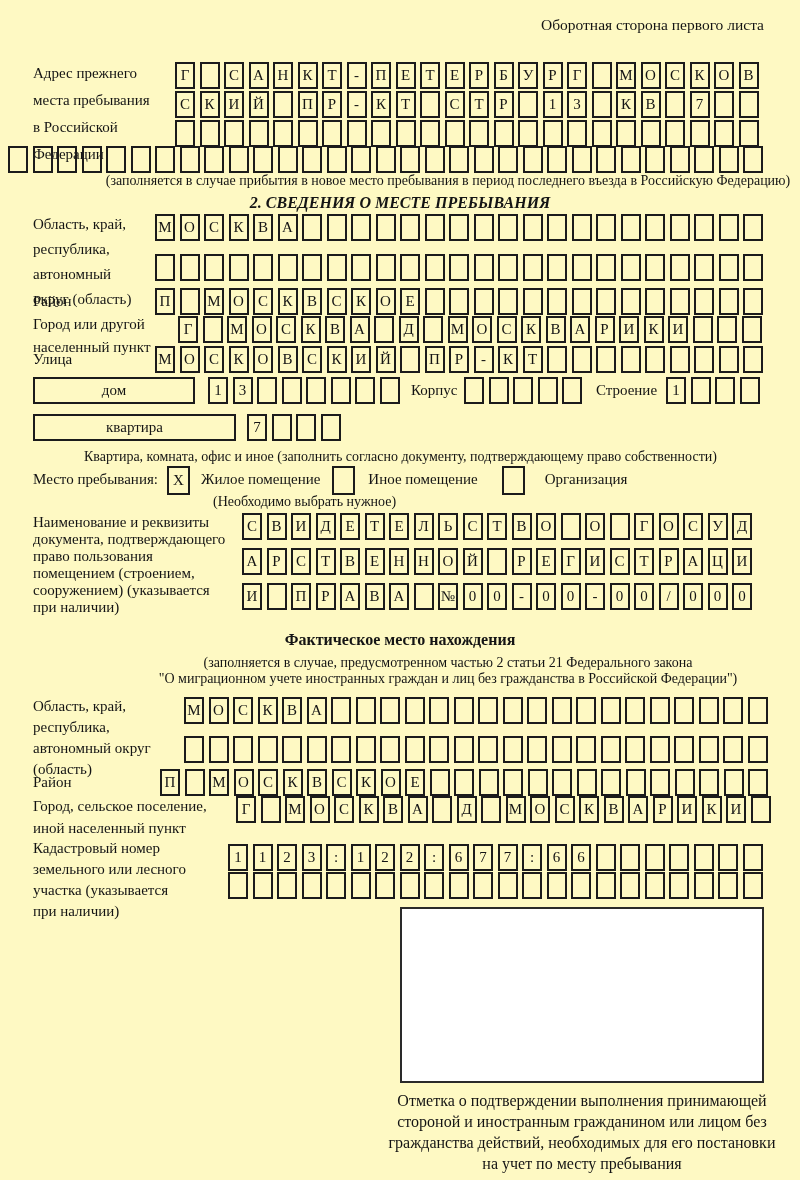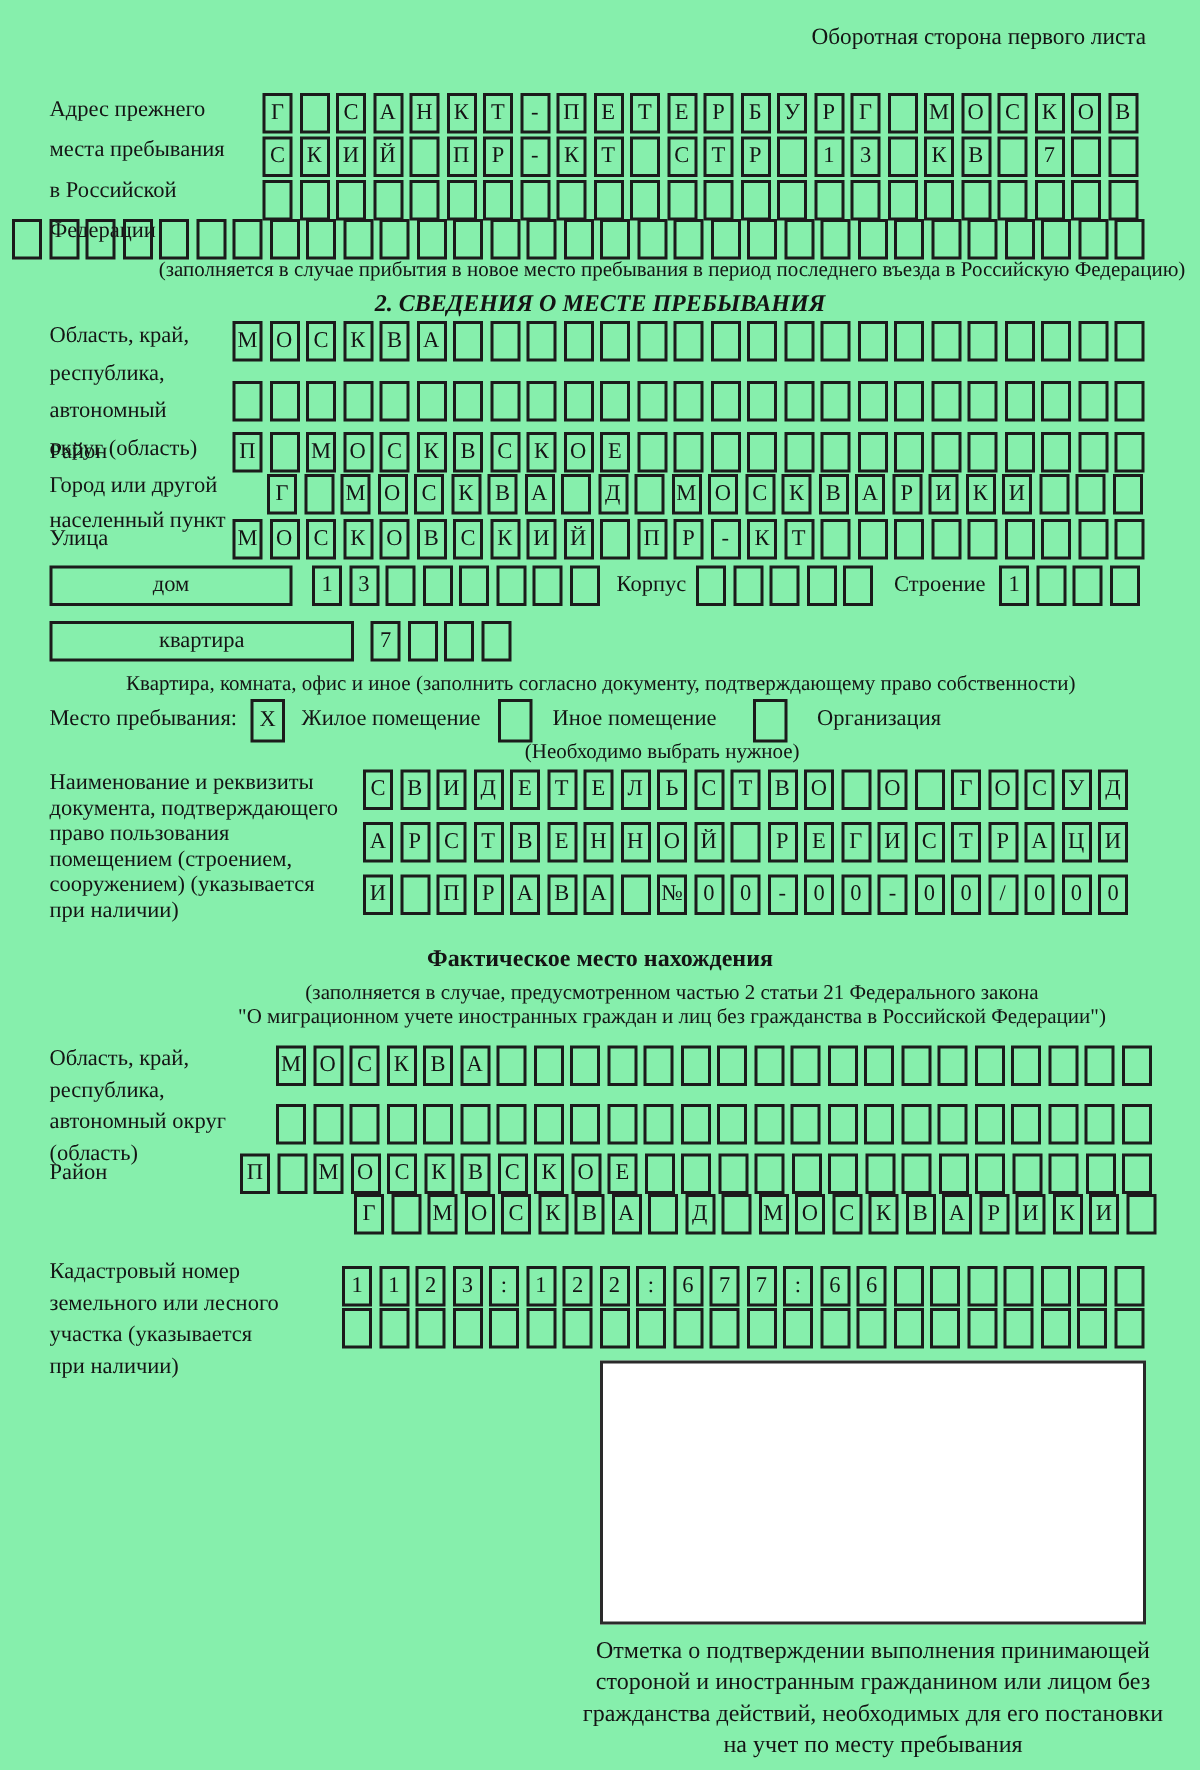--- a/index.html
+++ b/index.html
@@ -1,17 +1,17 @@
 <!DOCTYPE html>
 <html><head>
 <meta charset="utf-8">
 <style>
   html,body{margin:0;padding:0;background:#fff;}
   .page{
-    position:relative;width:800px;height:1180px;background:#86efac;color:#141414;
+    position:relative;width:800px;height:1180px;background:#fef9c3;color:#141414;
     font-family:"Liberation Serif","DejaVu Serif",serif;overflow:hidden;
   }
   .abs{position:absolute;}
   .hdr{top:16px;right:36px;font-size:15.5px;}
   .lbl{font-size:15px;white-space:pre-line;}
   .lh21{line-height:21px;}.lh22{line-height:22px;}.lh23{line-height:23px;}
   .lh25{line-height:25px;}.lh26{line-height:17px;}.lh27{line-height:27px;}
   .cellrow{display:flex;}
   .cell{
     box-sizing:border-box;flex:0 0 auto;width:20px;height:27px;margin-right:4.5px;
@@ -352,21 +352,21 @@
 
   <div class="abs flexrow" style="left:33px;top:466px;">
     <div class="inline-lbl" style="margin-right:9px;">Место пребывания:</div>
     <div class="cbox" style="margin-right:11px;">X</div>
     <div class="inline-lbl" style="margin-right:12px;">Жилое помещение</div>
     <div class="cbox" style="margin-right:13px;"></div>
     <div class="inline-lbl" style="margin-right:24px;">Иное помещение</div>
     <div class="cbox" style="margin-right:20px;"></div>
     <div class="inline-lbl">Организация</div>
   </div>
-  <div class="abs note" style="left:165px;top:494px;width:320px;text-align:right;">(Необходимо выбрать нужное)</div>
+  <div class="abs note" style="left:165px;top:494px;width:320px;text-align:left;">(Необходимо выбрать нужное)</div>
 
   <div class="abs lbl lh26" style="left:33px;top:514px;">Наименование и реквизиты
 документа, подтверждающего
 право пользования
 помещением (строением,
 сооружением) (указывается
 при наличии)</div>
   <div class="abs docgap" style="left:242px;top:513px;">
     <div class="cellrow">
         <div class="cell">С</div>
@@ -524,20 +524,22 @@
       <div class="cell"></div>
       <div class="cell"></div>
       <div class="cell"></div>
       <div class="cell"></div>
       <div class="cell"></div>
       <div class="cell"></div>
       <div class="cell"></div>
       <div class="cell"></div>
     </div>
 
+  <div class="abs lbl lh22" style="left:33px;top:795px;">Город, сельское поселение,
+иной населенный пункт</div>
   <div class="abs cellrow" style="left:236px;top:796px;">
       <div class="cell">Г</div>
       <div class="cell"></div>
       <div class="cell">М</div>
       <div class="cell">О</div>
       <div class="cell">С</div>
       <div class="cell">К</div>
       <div class="cell">В</div>
       <div class="cell">А</div>
       <div class="cell"></div>

